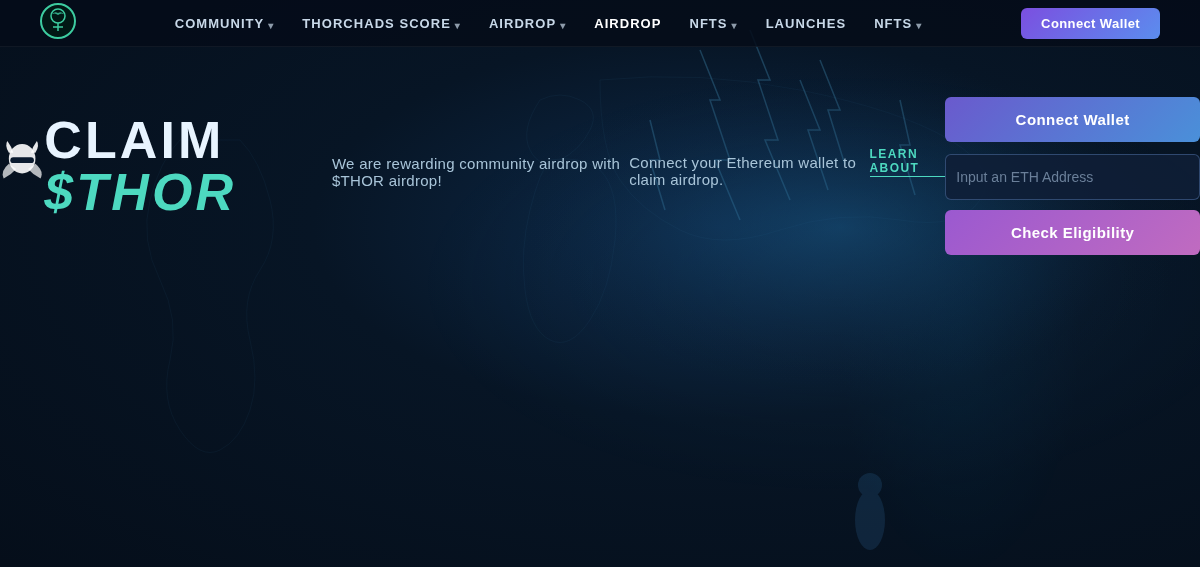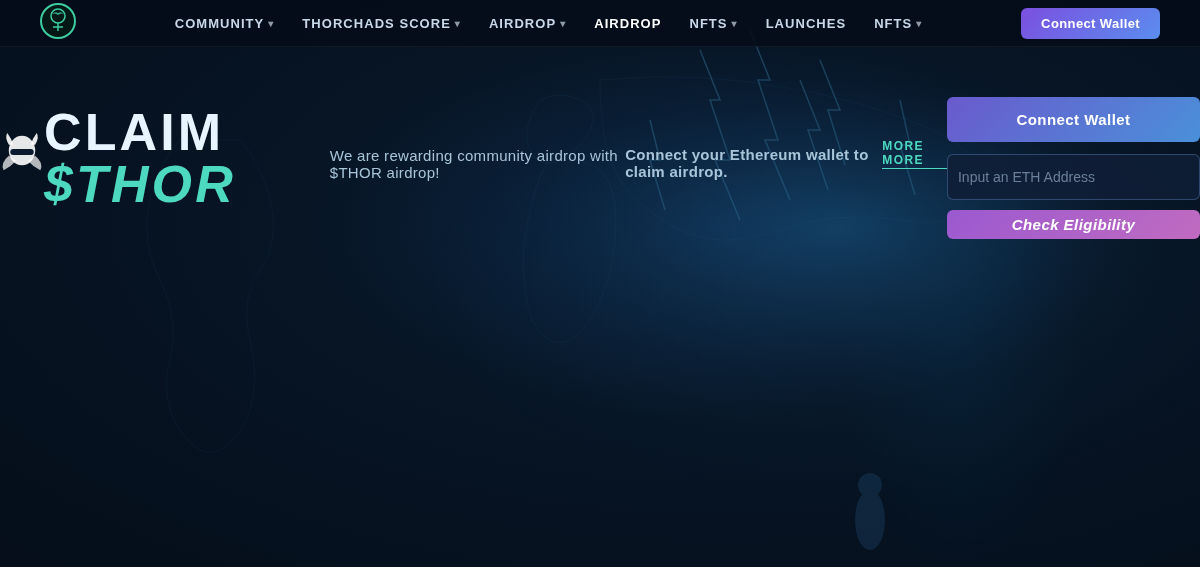--- a/index.html
+++ b/index.html
@@ -62,21 +62,21 @@
       list-style: none;
     }
 
     .nav-links li a {
       color: #c8d8e8;
       text-decoration: none;
       font-size: 13px;
       font-weight: 600;
       letter-spacing: 0.08em;
       display: flex;
-      align-items: center;
+      align-items: flex-end;
       gap: 4px;
     }
 
     .nav-links li a .chevron {
       font-size: 10px;
       opacity: 0.7;
     }
 
     .nav-active {
       color: #ffffff !important;
@@ -134,21 +134,20 @@
       font-size: 15px;
       margin-bottom: 8px;
       letter-spacing: 0.02em;
     }
 
     .hero-subtitle-2 {
       color: #a8c4d8;
       font-size: 15px;
       margin-bottom: 10px;
       letter-spacing: 0.02em;
-      font-weight: bold;
     }
 
     .learn-more {
       color: #4dd9c0;
       text-decoration: none;
       font-size: 12px;
       font-weight: 700;
       letter-spacing: 0.12em;
       border-bottom: 1px solid #4dd9c0;
       padding-bottom: 1px;
@@ -213,26 +212,25 @@
     .eth-input::placeholder {
       color: #6a7f99;
     }
 
     .check-btn {
       width: 100%;
       background: linear-gradient(135deg, #9b59d0, #c06bc0);
       color: #fff;
       border: none;
       border-radius: 6px;
-      padding: 6px;
+      padding: 14px;
       font-size: 15px;
       font-weight: 700;
       cursor: pointer;
       letter-spacing: 0.03em;
-      font-style: italic;
     }
   </style>
 </head>
 <body>
 
 <div class="bg"></div>
 <div class="bg-overlay"></div>
 
 <svg class="lightning-svg" viewBox="0 0 1200 567" preserveAspectRatio="xMidYMid slice" xmlns="http://www.w3.org/2000/svg">
 
@@ -348,21 +346,21 @@
 
   <h1 class="hero-title">
     <span class="claim-text">CLAIM</span>
     <span> </span>
     <span class="thor-text">$THOR</span>
   </h1>
 
   <p class="hero-subtitle">We are rewarding community airdrop with $THOR airdrop!</p>
   <p class="hero-subtitle-2">Connect your Ethereum wallet to claim airdrop.</p>
 
-  <a href="#" class="learn-more">MORE MORE</a>
+  <a href="#" class="learn-more">LEARN ABOUT</a>
 
   <div class="action-area">
 
     <button class="connect-btn-main">Connect Wallet</button>
 
 
     <input type="text" class="eth-input" placeholder="Input an ETH Address" style="">
 
     <button class="check-btn">Check Eligibility</button>
 

